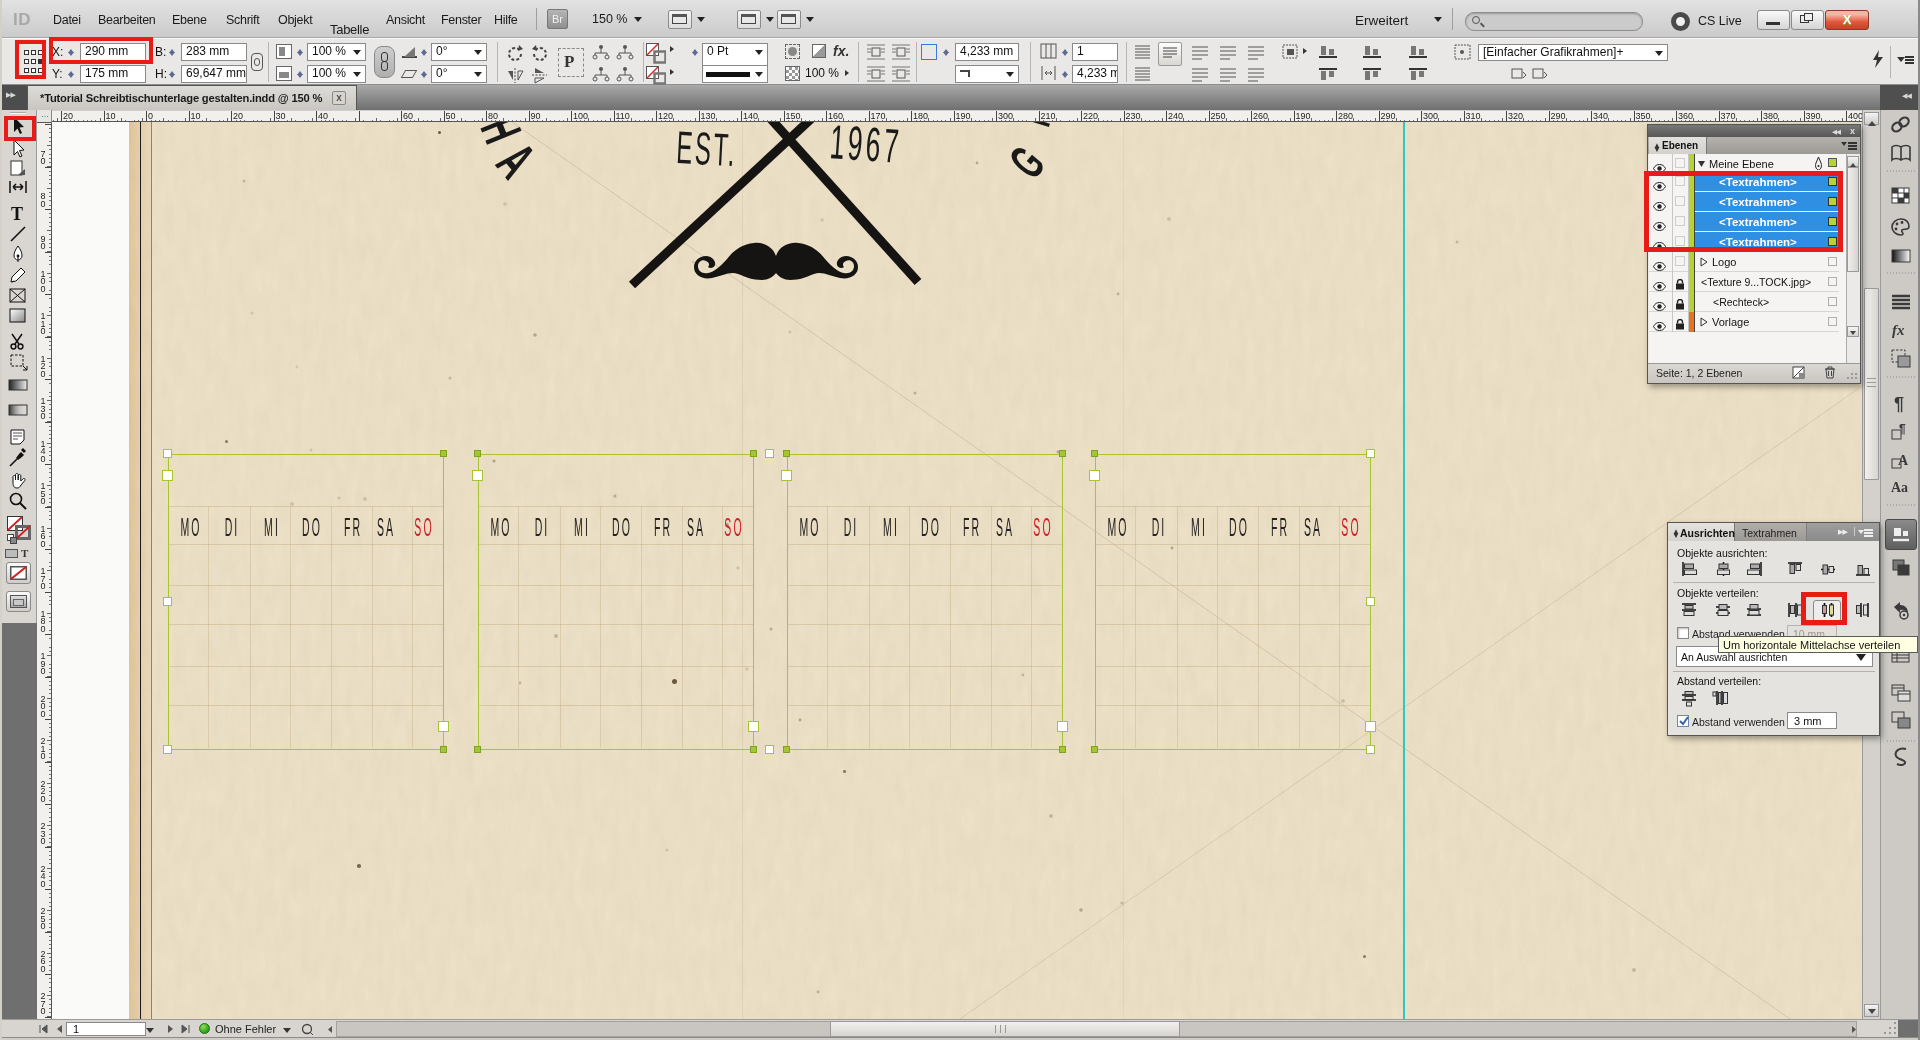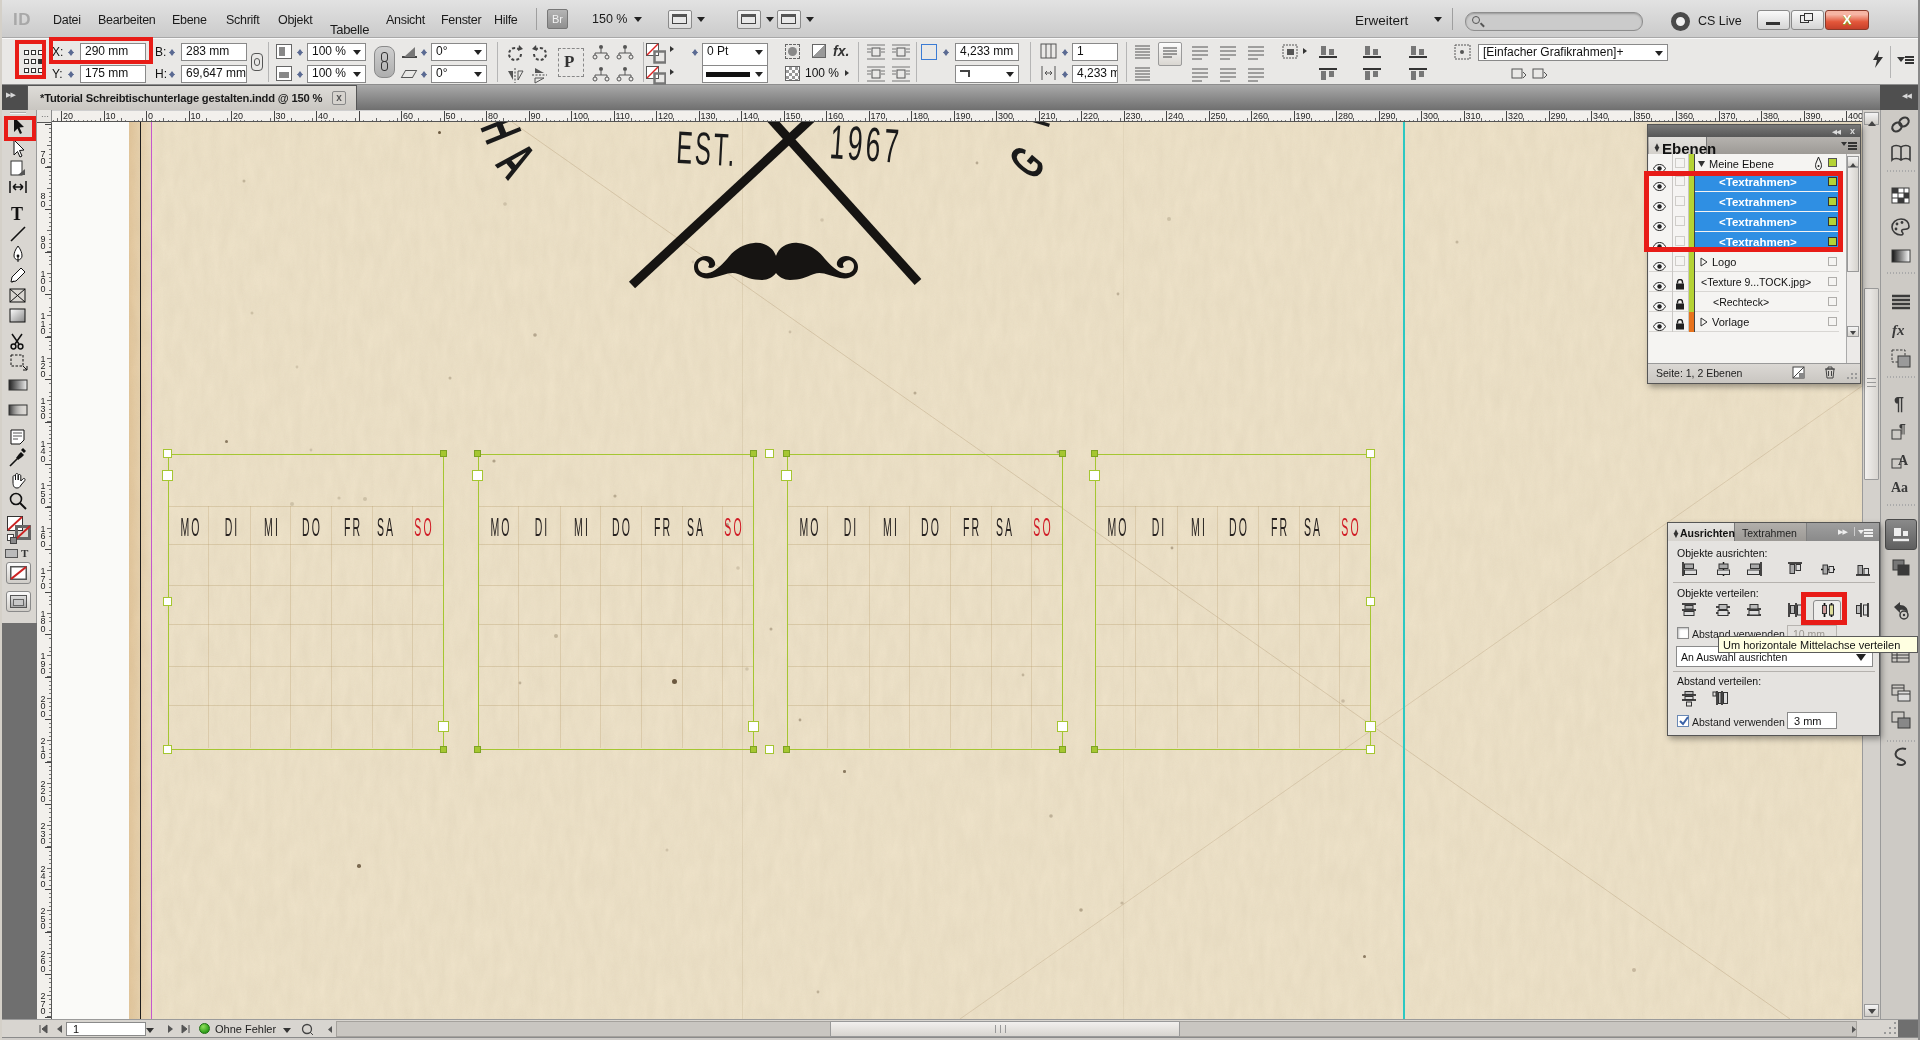--- a/index.html
+++ b/index.html
@@ -870,21 +870,21 @@
 </div>
 <div style="left:0px;top:1037px;width:1920px;height:3px;background:#cfccc8;border-top:1px solid #8a8a8a;z-index:25;"></div>
 <div style="left:1647px;top:124px;width:214px;height:260px;z-index:40;box-shadow:2px 3px 6px rgba(0,0,0,0.35);border:1px solid #555;background:#eceae8;">
 <div style="left:0px;top:0px;width:212px;height:12px;background:linear-gradient(#787878,#575757);"></div>
 <div style="left:184px;top:3px;font-size:6.5px;color:#ddd;letter-spacing:-1px;">◀◀</div>
 <div style="left:202px;top:1px;font-size:9px;color:#ddd;font-weight:bold;">x</div>
 <div style="left:0px;top:12px;width:212px;height:17px;background:linear-gradient(#b5b2ae,#9d9a96);"></div>
 <div style="left:1px;top:12px;width:58px;height:17px;background:linear-gradient(#e3e1dd,#d4d1cc);border-right:1px solid #777;"></div>
 <div style="left:5px;top:16px;font-size:8px;color:#333;">▲<br></div>
 <div style="left:5px;top:20px;font-size:8px;color:#333;">▼</div>
-<div style="left:14px;top:15px;font-size:15px;font-weight:bold;color:#111;">Ebenen</div>
+<div style="left:14px;top:15px;font-size:10px;font-weight:bold;color:#111;">Ebenen</div>
 <div style="left:200px;top:17px;width:9px;height:1.5px;background:#333;"></div>
 <div style="left:200px;top:20px;width:9px;height:1.5px;background:#333;"></div>
 <div style="left:200px;top:23px;width:9px;height:1.5px;background:#333;"></div>
 <div style="left:193px;top:17px;width:0;height:0;border:3px solid transparent;border-top:4px solid #333;"></div>
 <div style="left:1px;top:29px;width:211px;height:209px;background:#f5f4f2;"></div>
 <div style="left:1px;top:46px;width:190px;height:1px;background:#d8d6d3;"></div>
 <div style="left:5px;top:34px;"><svg width="13" height="9" viewBox="0 0 13 9">
         <path d="M.5 4.5C2 1.5 4 .5 6.5.5S11 1.5 12.5 4.5C11 7.5 9 8.5 6.5 8.5S2 7.5.5 4.5z" fill="#f8f8f8" stroke="#222"></path>
         <circle cx="6.5" cy="4.5" r="2.2" fill="#222"></circle>
       </svg></div>

